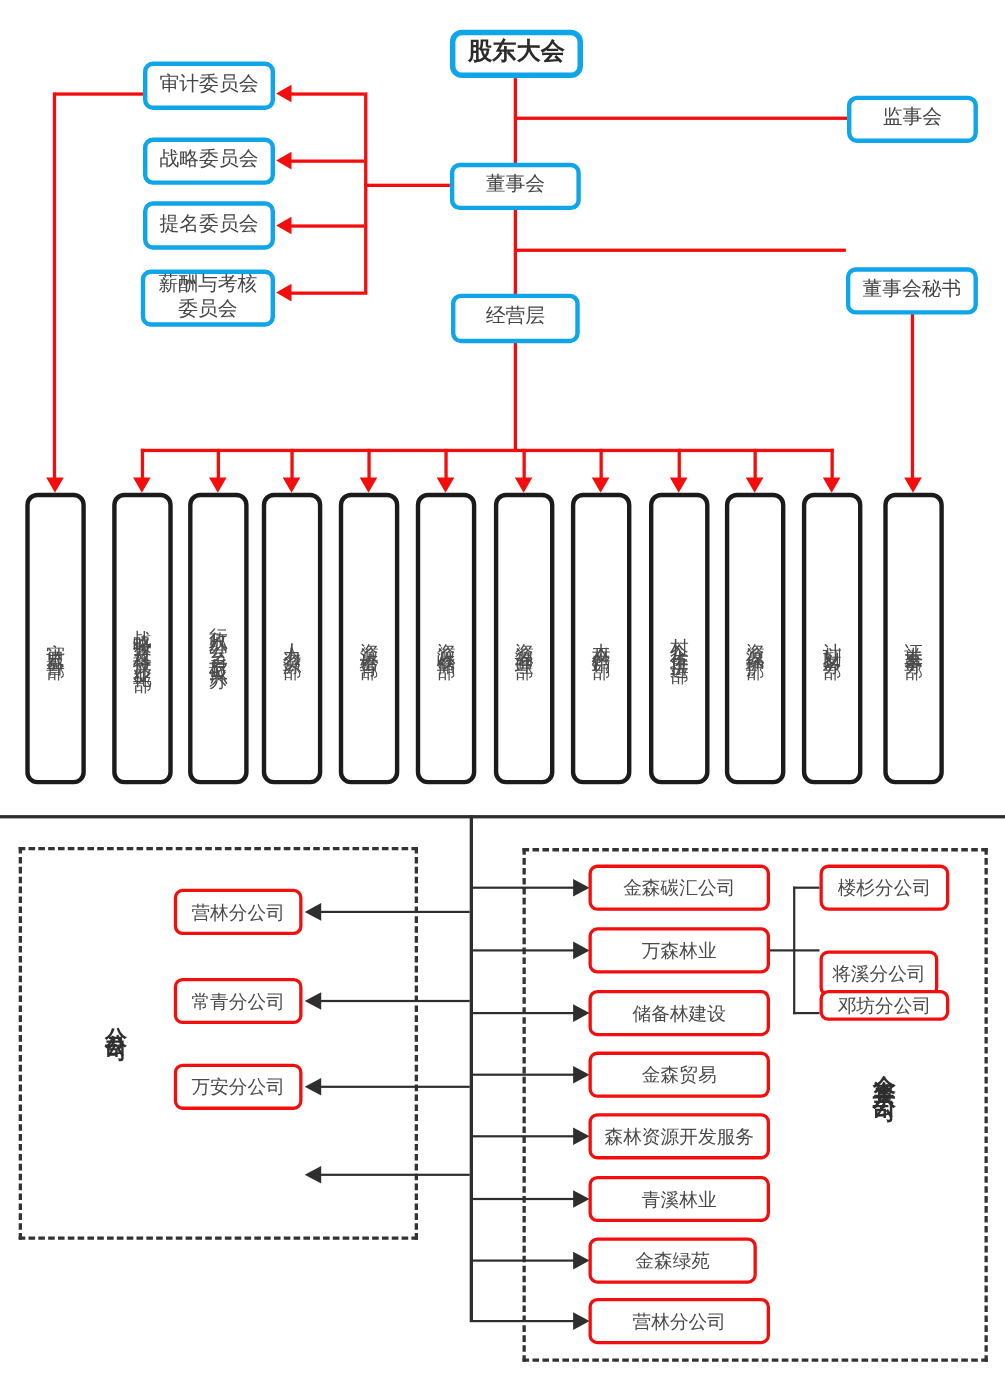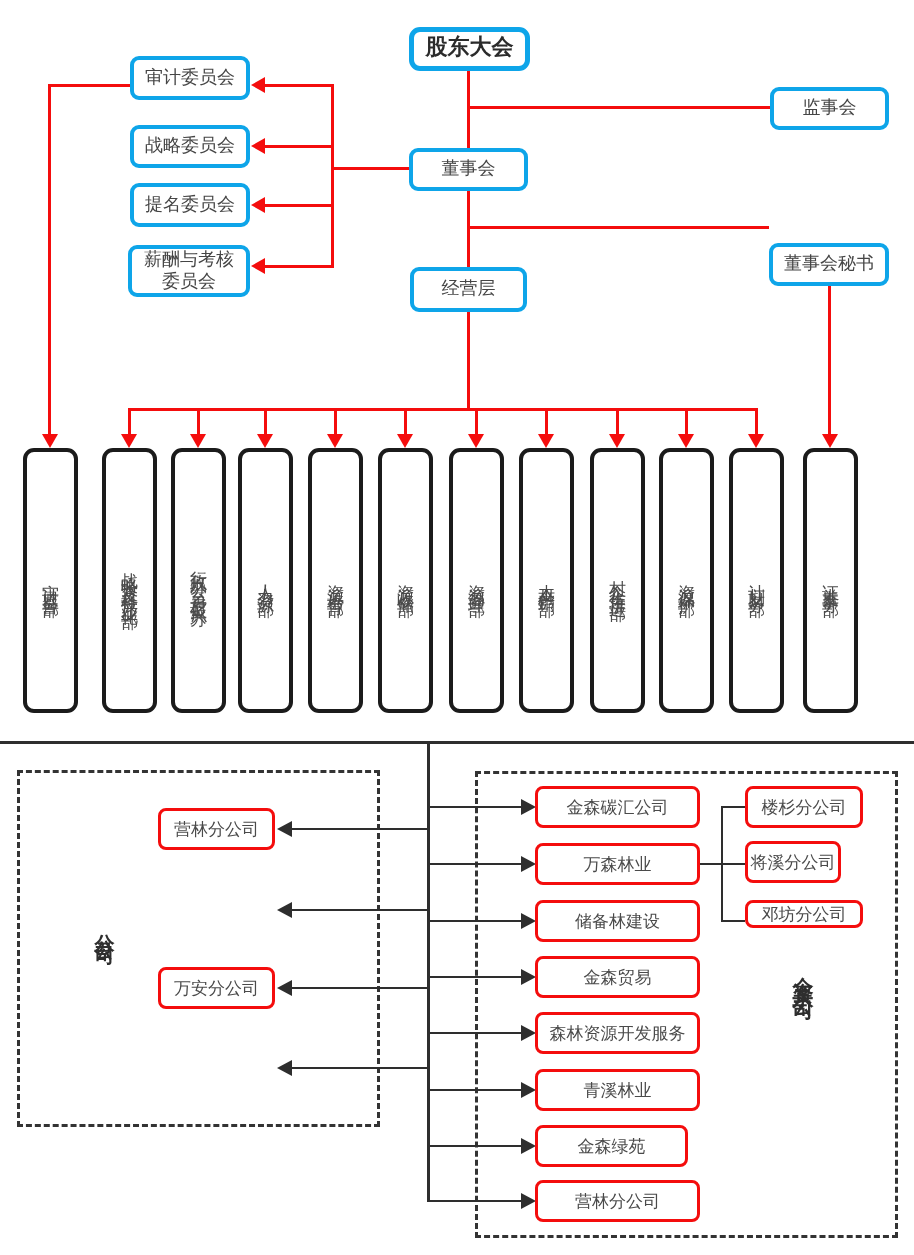--- a/index.html
+++ b/index.html
@@ -141,28 +141,29 @@
 
   <div class="bl" style="left:700px;top:863px;width:45px;height:2px;"></div>
   <div class="bl" style="left:721px;top:806px;width:2px;height:116px;"></div>
   <div class="bl" style="left:721px;top:806px;width:24px;height:2px;"></div>
   <div class="bl" style="left:721px;top:920px;width:24px;height:2px;"></div>
 
   <div class="glabel" style="left:95px;top:918px;font-size:20px;letter-spacing:6px;">分公司</div>
   <div class="glabel" style="left:793px;top:960px;font-size:21px;letter-spacing:6px;">全资子公司</div>
 
   <div class="box sbox" style="left:158px;top:808px;width:117px;height:42px;">营林分公司</div>
+  <div class="box sbox" style="left:158px;top:889px;width:117px;height:42px;">常青分公司</div>
   <div class="box sbox" style="left:158px;top:967px;width:117px;height:42px;">万安分公司</div>
 
   <div class="box sbox" style="left:535px;top:786px;width:165px;height:42px;">金森碳汇公司</div>
   <div class="box sbox" style="left:535px;top:900px;width:165px;height:42px;">储备林建设</div>
   <div class="box sbox" style="left:535px;top:843px;width:165px;height:42px;">万森林业</div>
   <div class="box sbox" style="left:535px;top:956px;width:165px;height:42px;">金森贸易</div>
   <div class="box sbox" style="left:535px;top:1012px;width:165px;height:42px;">森林资源开发服务</div>
   <div class="box sbox" style="left:535px;top:1069px;width:165px;height:42px;">青溪林业</div>
   <div class="box sbox" style="left:535px;top:1125px;width:153px;height:42px;">金森绿苑</div>
   <div class="box sbox" style="left:535px;top:1180px;width:165px;height:42px;">营林分公司</div>
 
   <div class="box sbox" style="left:745px;top:786px;width:118px;height:42px;">楼杉分公司</div>
-  <div class="box sbox" style="left:745px;top:841px;width:96px;height:42px;">将溪分公司</div>
+  <div class="box sbox" style="left:745px;top:864px;width:108px;height:42px;">将溪分公司</div>
   <div class="box sbox" style="left:745px;top:900px;width:118px;height:28px;">邓坊分公司</div>
 
 </div>
 
 </body></html>

